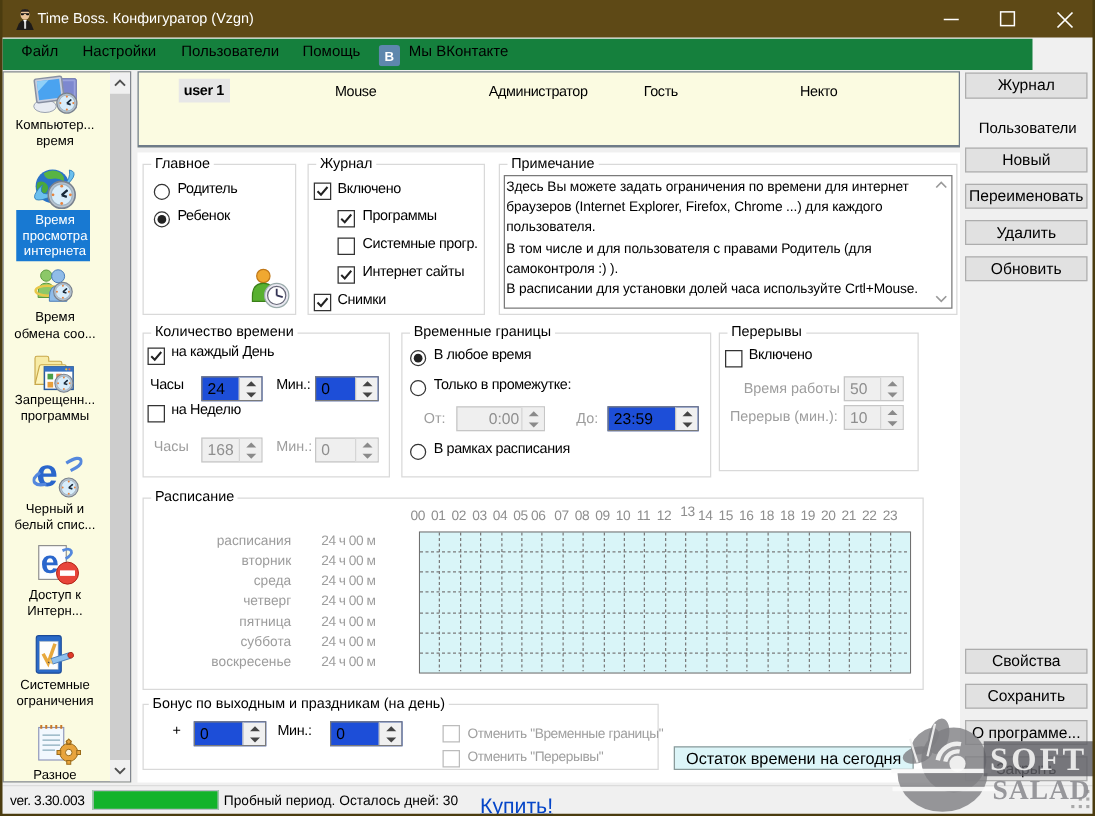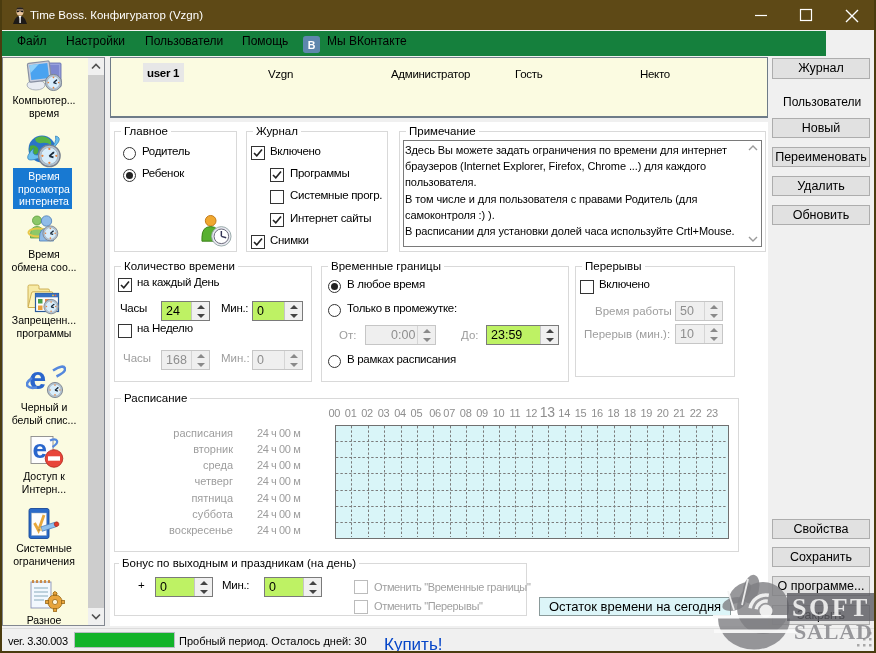--- a/index.html
+++ b/index.html
@@ -13,21 +13,21 @@
 .userlist{position:absolute;left:110px;top:57px;width:658px;height:61px;background:#fbfbe1;border:1px solid #6e7b88;border-bottom-width:2px}
 .gb{position:absolute;border:1px solid #d9d9d9}
 .gbl{position:absolute;background:#fff;padding:0 3px;font-size:11.5px;line-height:13px}
 .btn{position:absolute;background:#e1e1e1;border:1px solid #adadad;text-align:center;font-size:12.5px;color:#000}
 .cb{position:absolute;width:14px;height:14px;border:1px solid #333;background:#fff;line-height:0}
 .cbd{border-color:#bcbcbc}
 .rad{position:absolute;width:13px;height:13px;border:1px solid #333;border-radius:50%;background:#fff}
 .rad.on::after{content:"";position:absolute;left:2px;top:2px;width:7px;height:7px;border-radius:50%;background:#222}
 .lbl{position:absolute;font-size:11.5px;letter-spacing:-0.3px;white-space:nowrap}
 .glbl{position:absolute;font-size:11.5px;color:#9d9d9d;white-space:nowrap}
-.spin{position:absolute;background:#bef264;border:1px solid #7a7a7a;font-size:12.5px}
+.spin{position:absolute;background:#1d4ed8;border:1px solid #7a7a7a;font-size:12.5px}
 .spin .v{position:absolute;left:4px;top:2px}
 .spin .ud{position:absolute;right:0;top:0;bottom:0;width:18px;border-left:1px solid #c5c5c5;background:#f0f0f0}
 .spin .ud i{position:absolute;left:0;width:100%;height:50%;font-style:normal}
 .spin .ud i::after{content:"";position:absolute;left:5px;border-left:4px solid transparent;border-right:4px solid transparent}
 .spin .ud i.u::after{top:3px;border-bottom:4px solid #444}
 .spin .ud i.d{top:50%}
 .spin .ud i.d::after{top:3px;border-top:4px solid #444}
 .spin.dis{background:#efefef;border-color:#c6c6c6;color:#8e8e8e}
 .spin.dis .ud{background:#efefef;border-left-color:#d5d5d5}
 .spin.dis .ud i.u::after{border-bottom-color:#8a8a8a}
@@ -186,21 +186,21 @@
 <svg class="abs" style="left:88px;top:58px" width="16" height="17">
     <path d="M4 10.5 L8 6.5 L12 10.5" stroke="#505050" stroke-width="1.6" fill="none"></path>
   </svg>
 <svg class="abs" style="left:88px;top:608px" width="16" height="17">
     <path d="M4 6.5 L8 10.5 L12 6.5" stroke="#505050" stroke-width="1.6" fill="none"></path>
   </svg>
 
 <div class="userlist"></div>
 <div class="abs" style="left:143px;top:63px;width:41px;height:19px;background:#e7e7e7"></div>
 <span class="lbl" style="left:147px;top:67px;font-weight:bold;font-size:11.5px">user 1</span>
-<span class="lbl" style="left:268px;top:67.5px;font-size:11.5px">Vzgn</span>
+<span class="lbl" style="left:268px;top:67.5px;font-size:11.5px">Mouse</span>
 <span class="lbl" style="left:391px;top:67.5px;font-size:11.5px">Администратор</span>
 <span class="lbl" style="left:515px;top:67.5px;font-size:11.5px">Гость</span>
 <span class="lbl" style="left:640px;top:67.5px;font-size:11.5px">Некто</span>
 
 <div class="abs" style="left:110px;top:122px;width:658px;height:504px;background:#fff"></div>
 
 <div class="gb" style="left:114px;top:131px;width:123px;height:121px"></div>
 <span class="gbl" style="left:121px;top:125px">Главное</span>
 <span class="rad" style="left:123px;top:147px"></span>
 <span class="lbl" style="left:142px;top:145px">Родитель</span>
@@ -336,28 +336,28 @@
 
 <div class="gb" style="left:114px;top:398px;width:625px;height:154px"></div>
 <span class="gbl" style="left:121px;top:392px">Расписание</span>
 <div id="hours">
     <span style="position:absolute;left:326.3px;top:407px;width:16px;text-align:center;font-size:11px;letter-spacing:-0.3px;color:#8e8e8e">00</span>
     <span style="position:absolute;left:342.7px;top:407px;width:16px;text-align:center;font-size:11px;letter-spacing:-0.3px;color:#8e8e8e">01</span>
     <span style="position:absolute;left:359.1px;top:407px;width:16px;text-align:center;font-size:11px;letter-spacing:-0.3px;color:#8e8e8e">02</span>
     <span style="position:absolute;left:375.6px;top:407px;width:16px;text-align:center;font-size:11px;letter-spacing:-0.3px;color:#8e8e8e">03</span>
     <span style="position:absolute;left:392.0px;top:407px;width:16px;text-align:center;font-size:11px;letter-spacing:-0.3px;color:#8e8e8e">04</span>
     <span style="position:absolute;left:408.4px;top:407px;width:16px;text-align:center;font-size:11px;letter-spacing:-0.3px;color:#8e8e8e">05</span>
-    <span style="position:absolute;left:424.8px;top:407px;width:16px;text-align:right;font-size:11px;letter-spacing:-0.3px;color:#8e8e8e">06</span>
+    <span style="position:absolute;left:424.8px;top:407px;width:16px;text-align:left;font-size:11px;letter-spacing:-0.3px;color:#8e8e8e">06</span>
     <span style="position:absolute;left:441.2px;top:407px;width:16px;text-align:center;font-size:11px;letter-spacing:-0.3px;color:#8e8e8e">07</span>
     <span style="position:absolute;left:457.7px;top:407px;width:16px;text-align:center;font-size:11px;letter-spacing:-0.3px;color:#8e8e8e">08</span>
     <span style="position:absolute;left:474.1px;top:407px;width:16px;text-align:center;font-size:11px;letter-spacing:-0.3px;color:#8e8e8e">09</span>
     <span style="position:absolute;left:490.5px;top:407px;width:16px;text-align:center;font-size:11px;letter-spacing:-0.3px;color:#8e8e8e">10</span>
     <span style="position:absolute;left:506.9px;top:407px;width:16px;text-align:center;font-size:11px;letter-spacing:-0.3px;color:#8e8e8e">11</span>
     <span style="position:absolute;left:523.3px;top:407px;width:16px;text-align:center;font-size:11px;letter-spacing:-0.3px;color:#8e8e8e">12</span>
-    <span style="position:absolute;left:539.8px;top:404px;width:16px;text-align:left;font-size:14px;letter-spacing:-0.3px;color:#8e8e8e">13</span>
+    <span style="position:absolute;left:539.8px;top:404px;width:16px;text-align:right;font-size:11px;letter-spacing:-0.3px;color:#8e8e8e">13</span>
     <span style="position:absolute;left:556.2px;top:407px;width:16px;text-align:center;font-size:11px;letter-spacing:-0.3px;color:#8e8e8e">14</span>
     <span style="position:absolute;left:572.6px;top:407px;width:16px;text-align:center;font-size:11px;letter-spacing:-0.3px;color:#8e8e8e">15</span>
     <span style="position:absolute;left:589.0px;top:407px;width:16px;text-align:center;font-size:11px;letter-spacing:-0.3px;color:#8e8e8e">16</span>
     <span style="position:absolute;left:605.4px;top:407px;width:16px;text-align:center;font-size:11px;letter-spacing:-0.3px;color:#8e8e8e">18</span>
     <span style="position:absolute;left:621.9px;top:407px;width:16px;text-align:center;font-size:11px;letter-spacing:-0.3px;color:#8e8e8e">18</span>
     <span style="position:absolute;left:638.3px;top:407px;width:16px;text-align:center;font-size:11px;letter-spacing:-0.3px;color:#8e8e8e">19</span>
     <span style="position:absolute;left:654.7px;top:407px;width:16px;text-align:center;font-size:11px;letter-spacing:-0.3px;color:#8e8e8e">20</span>
     <span style="position:absolute;left:671.1px;top:407px;width:16px;text-align:center;font-size:11px;letter-spacing:-0.3px;color:#8e8e8e">21</span>
     <span style="position:absolute;left:687.5px;top:407px;width:16px;text-align:center;font-size:11px;letter-spacing:-0.3px;color:#8e8e8e">22</span>
     <span style="position:absolute;left:704.0px;top:407px;width:16px;text-align:center;font-size:11px;letter-spacing:-0.3px;color:#8e8e8e">23</span>

